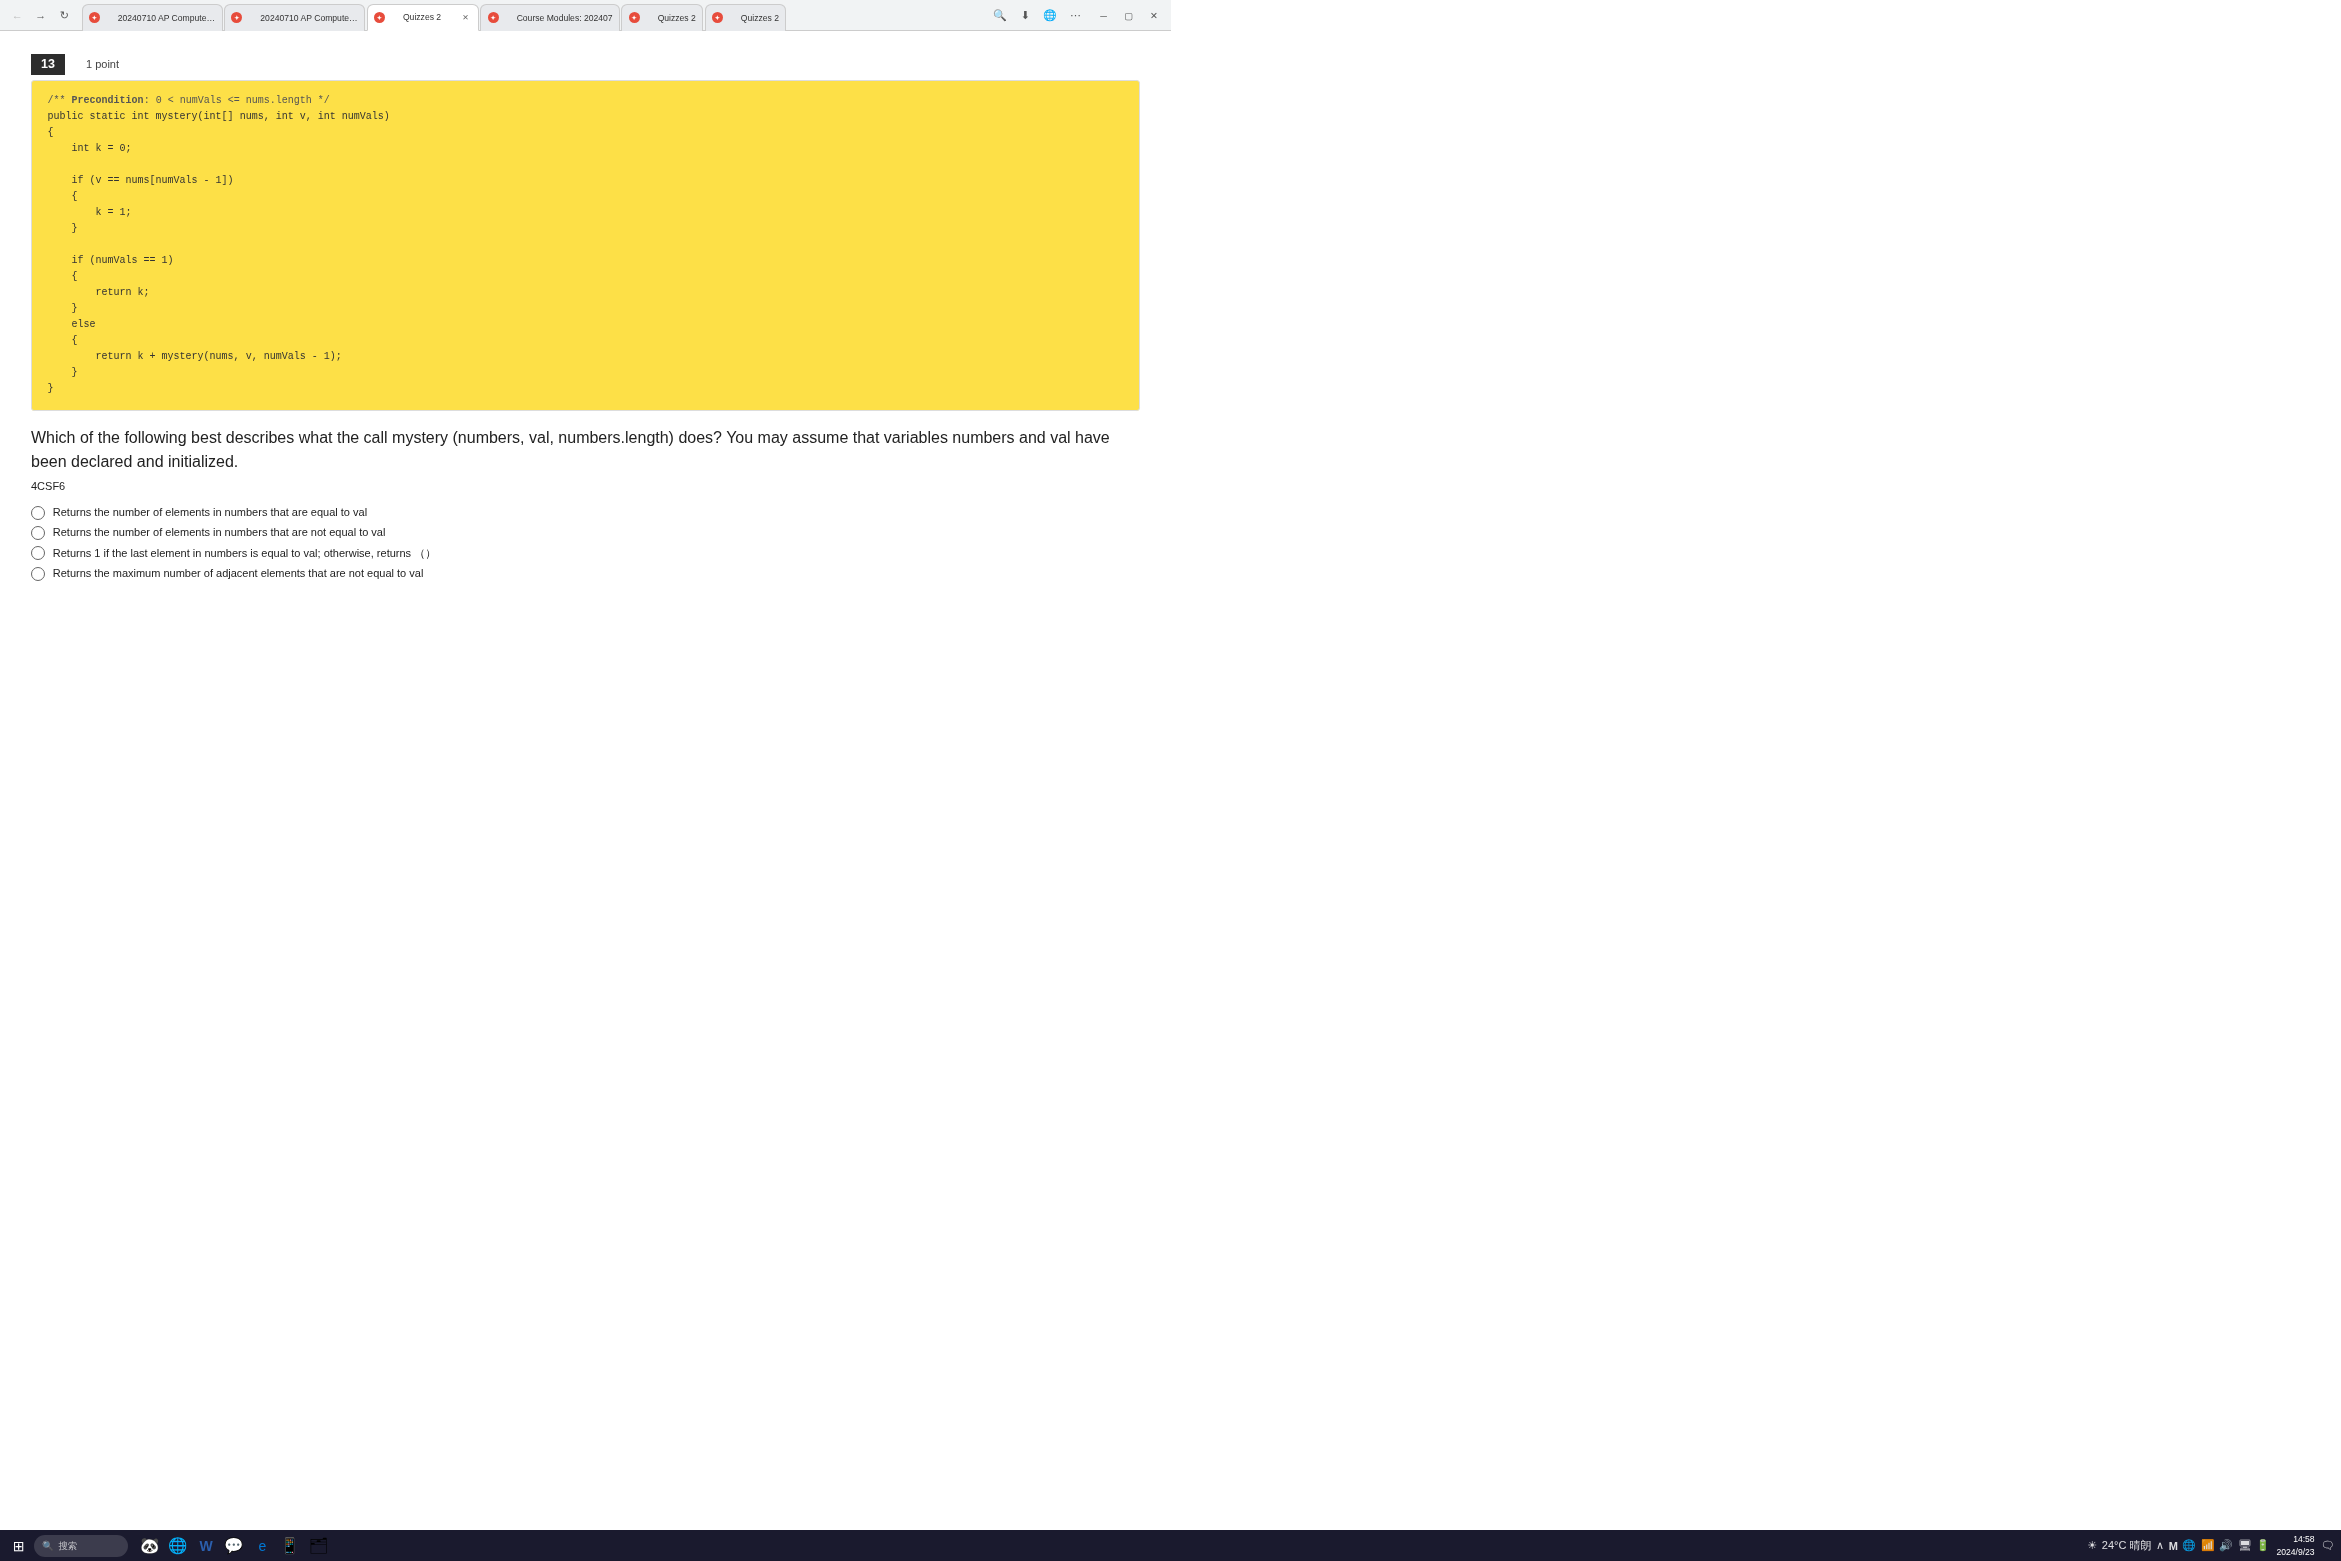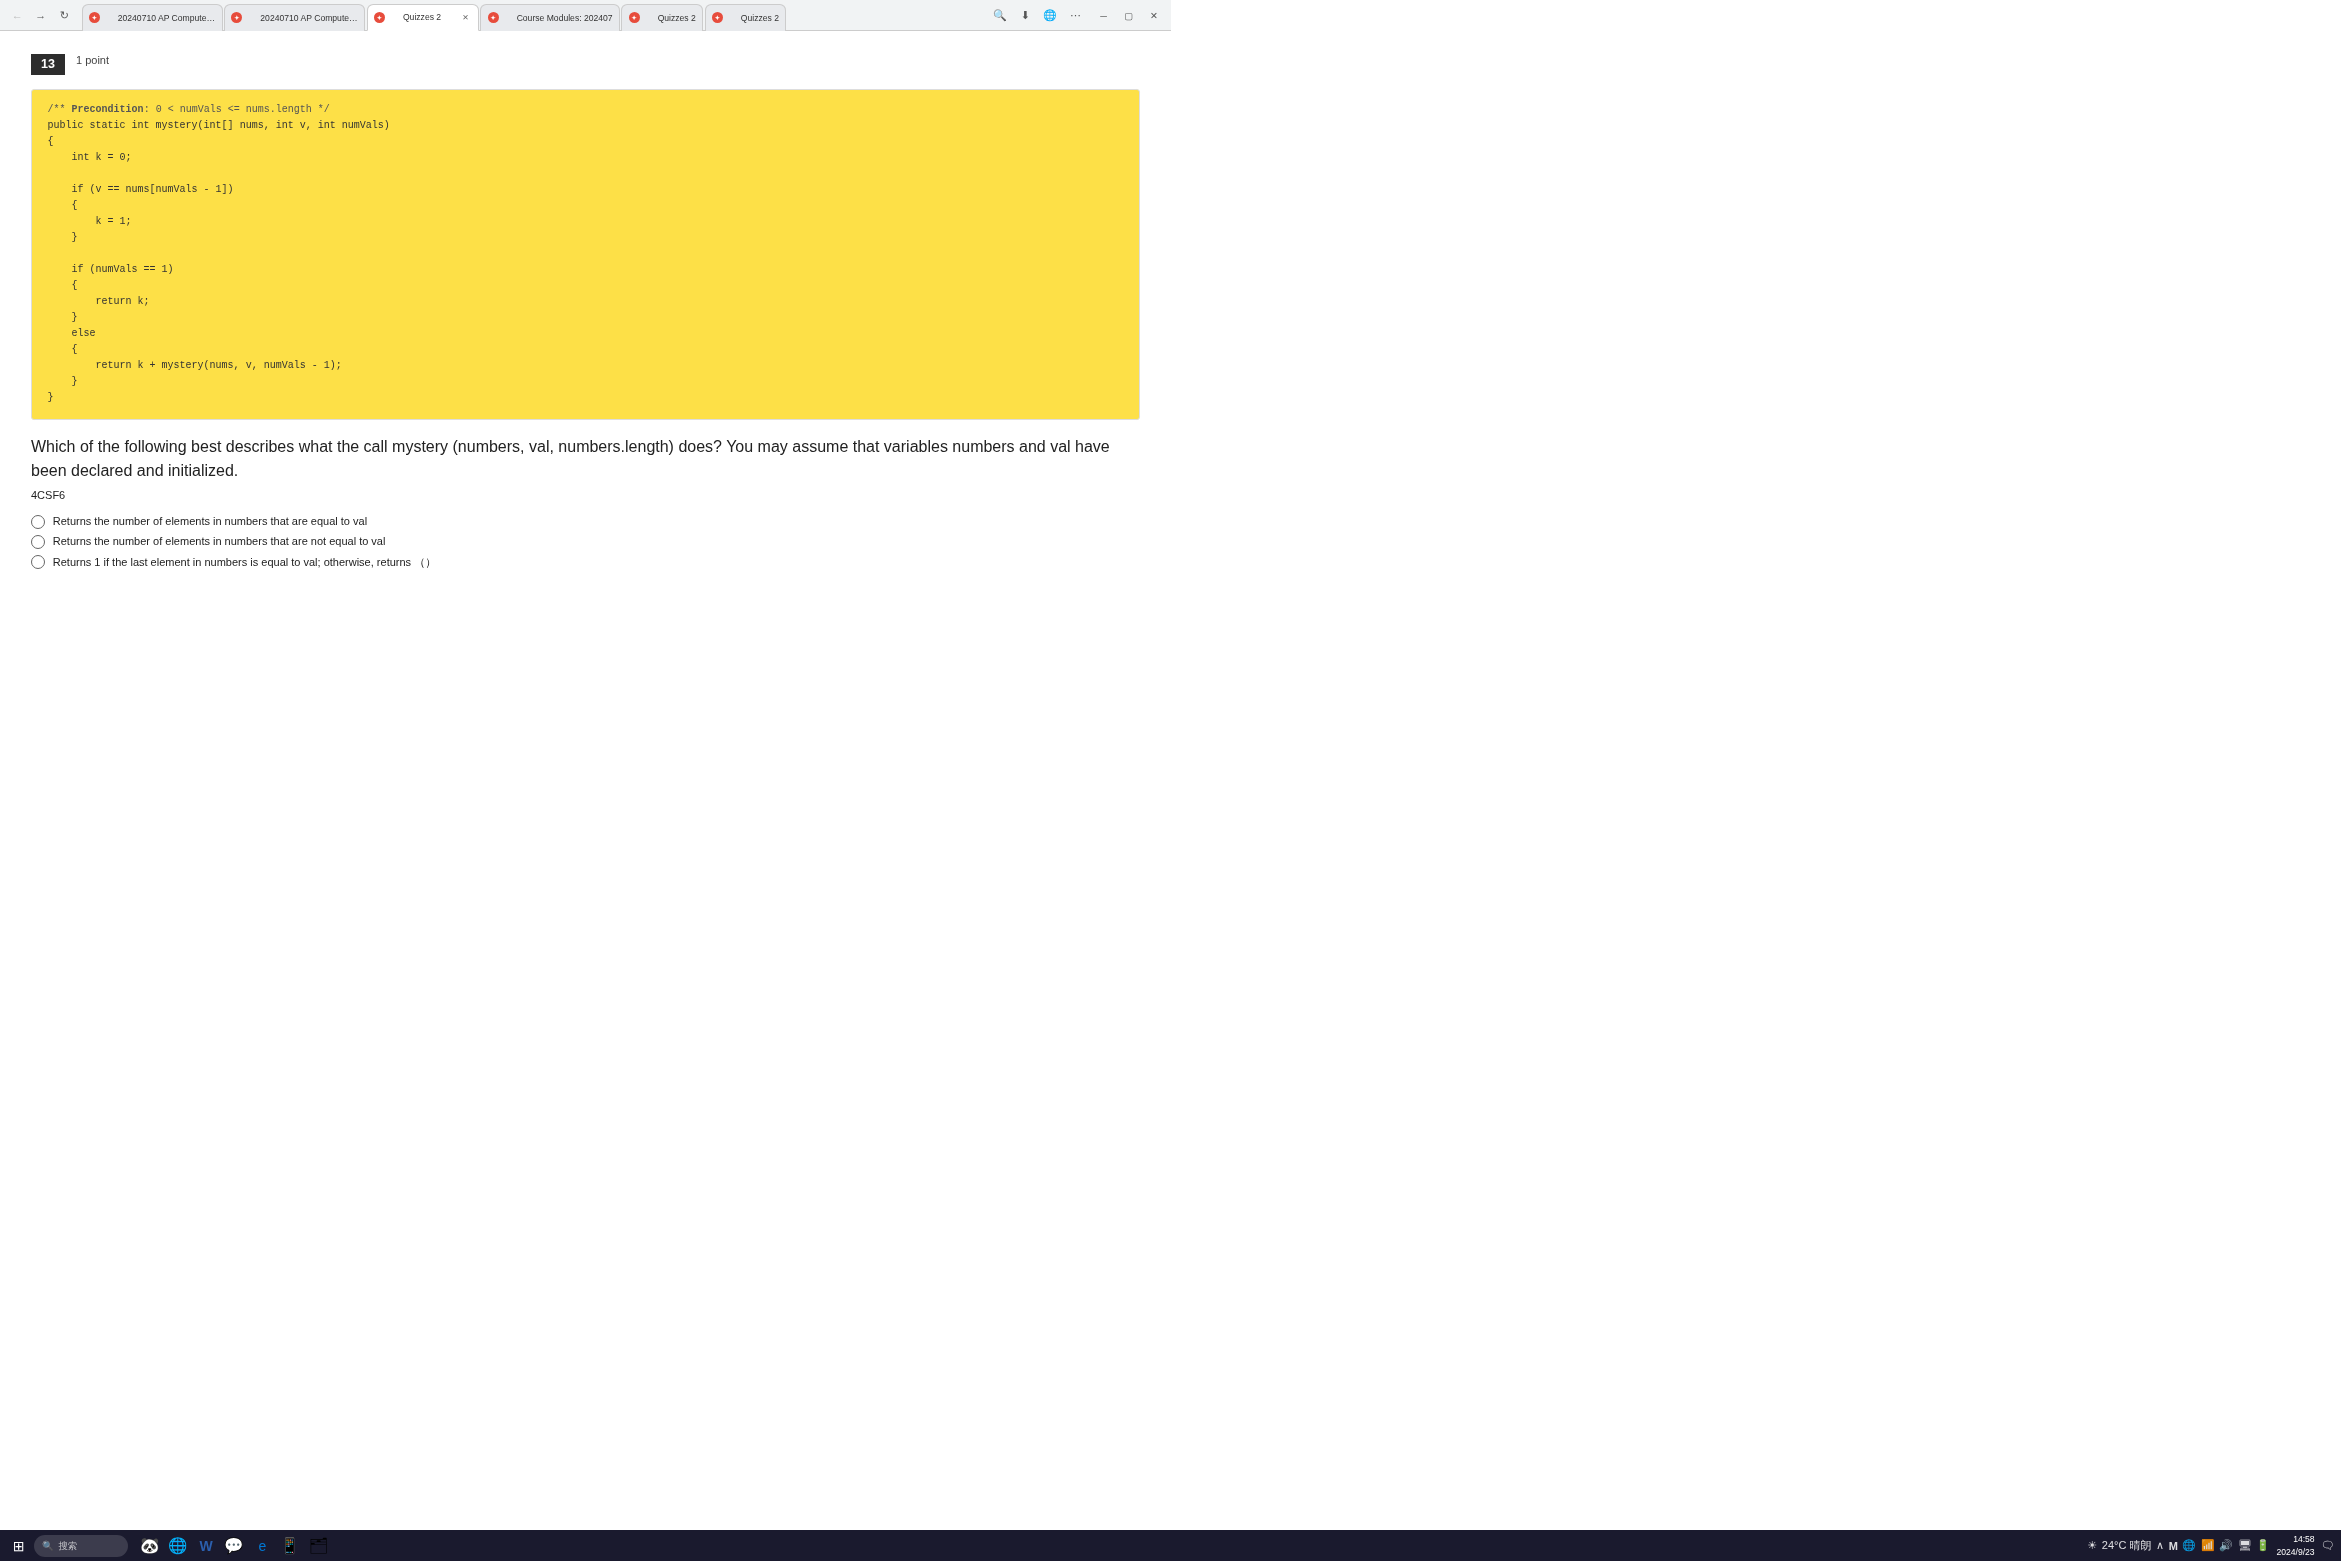--- a/index.html
+++ b/index.html
@@ -136,23 +136,23 @@
     
     .page-content {
       background: #fff;
       padding: 23.4px 31px;
       overflow-y: auto;
       height: calc(781px - 31px - 31px);
     }
 
     .question-header {
       display: flex;
-      align-items: flex-start;
-      gap: 11px;
-      margin-bottom: 14px;
+      align-items: center;
+      gap: 21px;
+      margin-bottom: 5px;
     }
 
     .question-number {
       background: #2d2d2d;
       color: #fff;
       font-size: 12.5px;
       font-weight: bold;
       padding: 3.1px 7.8px;
       min-width: 34px;
       text-align: center;
@@ -438,20 +438,24 @@
     <div class="answer-option">
       <div class="radio-circle"></div>
       <span class="answer-label">Returns the number of elements in numbers that are not equal to val</span>
     </div>
 
     <div class="answer-option">
       <div class="radio-circle"></div>
       <span class="answer-label">Returns 1 if the last element in numbers is equal to val; otherwise, returns （）</span>
     </div>
 
+    <div class="answer-option">
+      <div class="radio-circle"></div>
+      <span class="answer-label">Returns the maximum number of adjacent elements that are not equal to val</span>
+    </div>
 
   </div>
 
 </div>
 
 <div class="taskbar">
 
   <div class="taskbar-start">
     <span style="color:#fff; font-size:14px;">⊞</span>
   </div>

